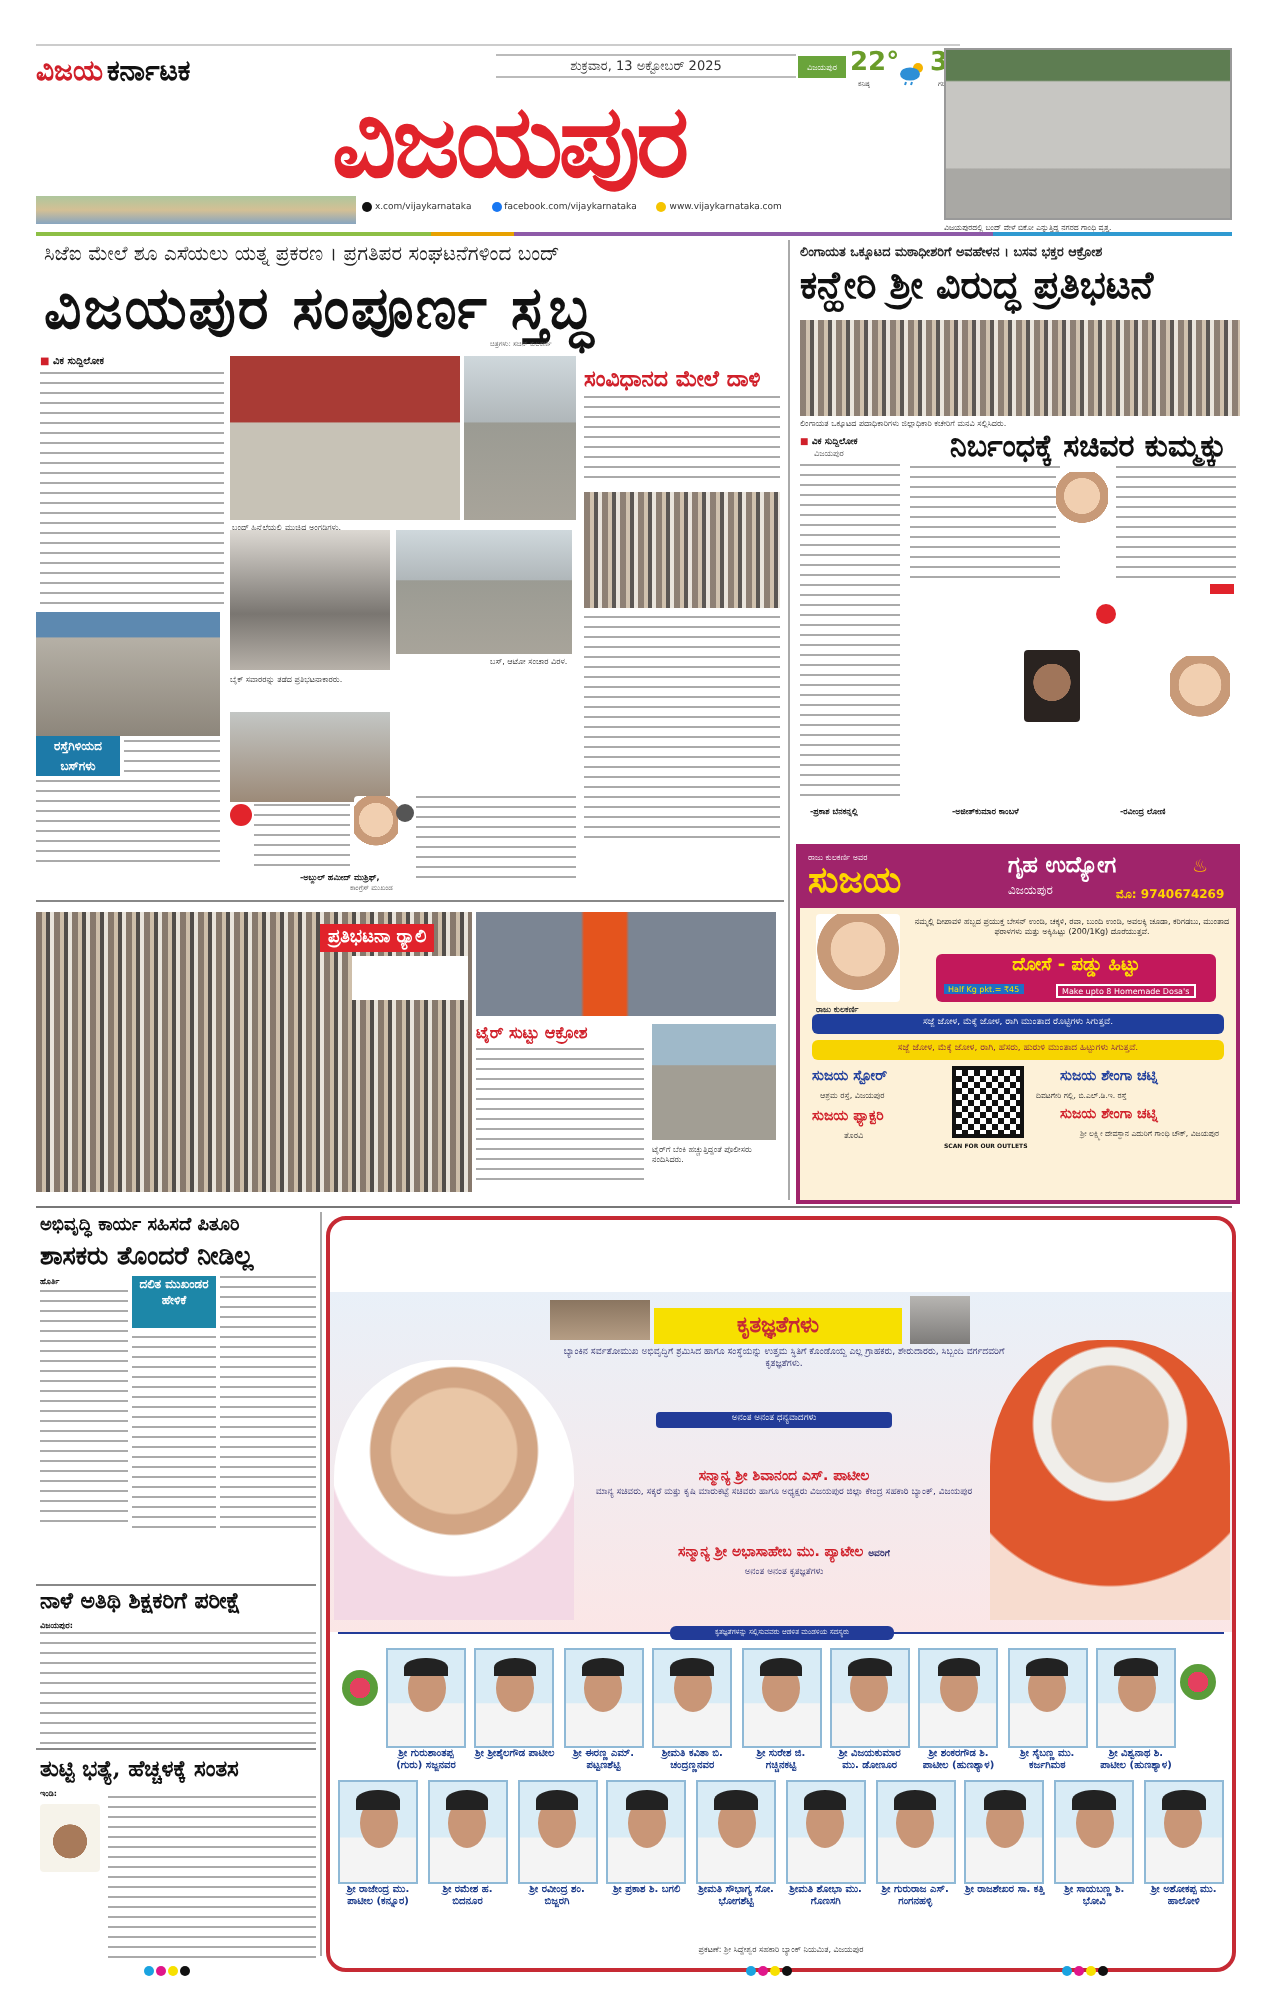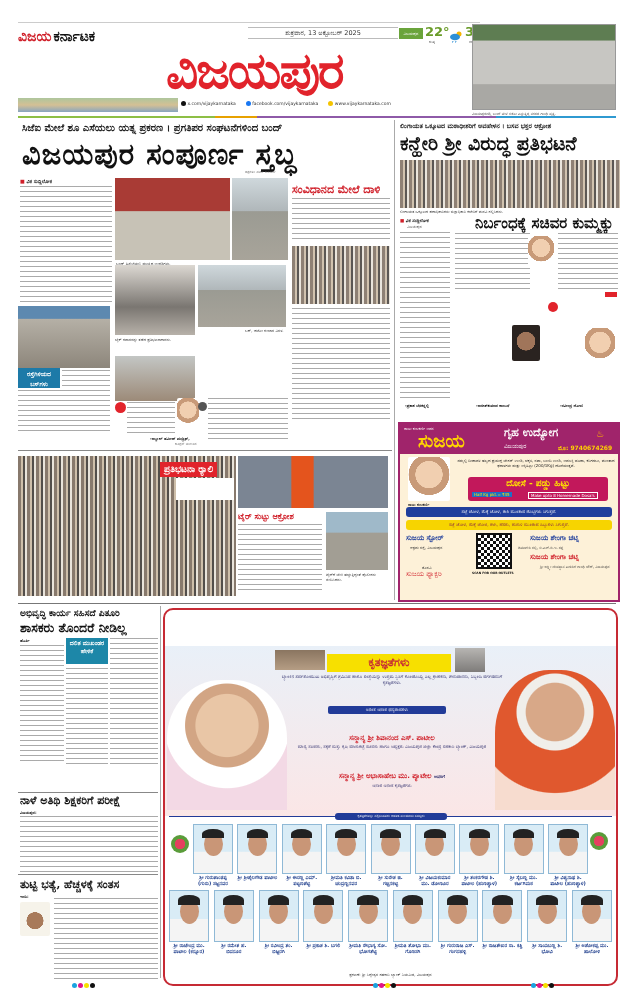--- a/index.html
+++ b/index.html
@@ -51,21 +51,21 @@
   <div class="abs" style="left:163px;top:79px;display:flex;gap:10px;font-size:4.5px;color:#333;">
     <span><span style="display:inline-block;width:5px;height:5px;border-radius:50%;background:#111;vertical-align:middle;"></span> <span>x.com/vijaykarnataka</span></span>
     <span><span style="display:inline-block;width:5px;height:5px;border-radius:50%;background:#1877f2;vertical-align:middle;"></span> <span>facebook.com/vijaykarnataka</span></span>
     <span><span style="display:inline-block;width:5px;height:5px;border-radius:50%;background:#f5c400;vertical-align:middle;"></span> <span>www.vijaykarnataka.com</span></span>
   </div>
 </div>
 <div class="abs" style="left:472px;top:24px;width:144px;height:86px;background:linear-gradient(180deg,#5e7d52 0 18%,#c7c6c2 19% 70%,#a9a8a4 71%);border:1px solid #999;"></div>
 <div class="abs caption" style="left:472px;top:111px;width:144px;font-size:3.8px;white-space:nowrap;overflow:hidden;">ವಿಜಯಪುರದಲ್ಲಿ ಬಂದ್ ವೇಳೆ ಬಿಕೋ ಎನ್ನುತ್ತಿದ್ದ ನಗರದ ಗಾಂಧಿ ವೃತ್ತ.</div>
 <div class="abs" style="left:18px;top:116px;width:598px;height:2px;background:linear-gradient(90deg,#8dbf45 0 33%,#e7a100 33% 40%,#8e5aa8 40% 80%,#2f9ad1 80%);"></div>
 
-<div class="abs" style="left:22px;top:122px;width:370px;font-size:10px;font-weight:bold;color:#222;white-space:nowrap;">ಸಿಜೆಐ ಮೇಲೆ ಶೂ ಎಸೆಯಲು ಯತ್ನ ಪ್ರಕರಣ । ಪ್ರಗತಿಪರ ಸಂಘಟನೆಗಳಿಂದ ಬಂದ್</div>
+<div class="abs" style="left:22px;top:122px;width:370px;font-size:10px;font-weight:normal;color:#222;white-space:nowrap;">ಸಿಜೆಐ ಮೇಲೆ ಶೂ ಎಸೆಯಲು ಯತ್ನ ಪ್ರಕರಣ । ಪ್ರಗತಿಪರ ಸಂಘಟನೆಗಳಿಂದ ಬಂದ್</div>
 <div class="abs serif" style="left:22px;top:136px;width:370px;font-size:29px;line-height:36px;font-weight:bold;color:#111;white-space:nowrap;letter-spacing:1px;">ವಿಜಯಪುರ ಸಂಪೂರ್ಣ ಸ್ತಬ್ಧ</div>
 <div class="abs" style="left:245px;top:170px;font-size:3.5px;color:#555;">ಚಿತ್ರಗಳು: ಸಚಿನ್ ಕುಲಕರ್ಣಿ</div>
 <div class="abs" style="left:20px;top:178px;font-size:5px;font-weight:bold;">
   <span style="color:#d0202a;">■</span>
   <span>ವಿಕ ಸುದ್ದಿಲೋಕ</span>
 </div>
 <div class="abs txt" style="left:20px;top:186px;width:92px;height:118px;background:repeating-linear-gradient(180deg,#8e8e8e 0 1px,transparent 1px 5px);opacity:.75;"></div>
 <div class="abs ph" style="left:115px;top:178px;width:115px;height:82px;background:linear-gradient(180deg,#a93b35 0 40%,#c7c2b6 41%);"></div>
 <div class="abs ph-street" style="left:232px;top:178px;width:56px;height:82px;"></div>
 <div class="abs caption" style="left:116px;top:261px;width:170px;">ಬಂದ್ ಹಿನ್ನೆಲೆಯಲ್ಲಿ ಮುಚ್ಚಿದ ಅಂಗಡಿಗಳು.</div>
@@ -123,39 +123,39 @@
 <div class="abs" style="left:548px;top:302px;width:10px;height:10px;border-radius:50%;background:#e1232b;"></div>
 <div class="abs face" style="left:512px;top:325px;width:28px;height:36px;border-radius:2px;background:radial-gradient(circle at 50% 45%,#a0755a 0 38%,#2a2320 39%);"></div>
 <div class="abs face" style="left:585px;top:328px;width:30px;height:36px;border-radius:2px;"></div>
 <div class="abs" style="left:405px;top:403px;font-size:4px;font-weight:bold;">-ಪ್ರಕಾಶ ಬೆನಕನ್ನಲ್ಲಿ</div>
 <div class="abs" style="left:476px;top:403px;font-size:4px;font-weight:bold;">-ಅಜೀತ್‌ಕುಮಾರ ಕಾಂಬಳೆ</div>
 <div class="abs" style="left:560px;top:403px;font-size:4px;font-weight:bold;">-ರವೀಂದ್ರ ಲೋಣಿ</div>
 
 <div class="abs" style="left:398px;top:422px;width:222px;height:180px;border:2px solid #a0246b;background:#fdf1d8;">
   <div class="abs" style="left:0;top:0;width:218px;height:30px;background:#a0246b;">
     <div class="abs" style="left:4px;top:2px;font-size:4px;color:#fff;">ರಾಜು ಕುಲಕರ್ಣಿ ಅವರ</div>
-    <div class="abs" style="left:4px;top:6px;font-size:18px;font-weight:bold;color:#ffd400;margin-left:14px;">ಸುಜಯ</div>
+    <div class="abs" style="left:4px;top:6px;font-size:18px;font-weight:bold;color:#ffd400;">ಸುಜಯ</div>
     <div class="abs" style="left:104px;top:2px;font-size:11px;font-weight:bold;color:#fff;">ಗೃಹ ಉದ್ಯೋಗ</div>
     <div class="abs" style="left:104px;top:18px;font-size:6px;color:#fff;">ವಿಜಯಪುರ</div>
     <div class="abs" style="left:158px;top:20px;font-size:6px;font-weight:bold;color:#ffd400;">ಮೊ: 9740674269</div>
     <div class="abs" style="left:196px;top:5px;font-size:9px;color:#ffb000;">♨</div>
   </div>
   <div class="abs face" style="left:8px;top:33px;width:42px;height:44px;border-radius:2px;"></div>
   <div class="abs" style="left:8px;top:78px;font-size:4px;font-weight:bold;color:#333;">ರಾಜು ಕುಲಕರ್ಣಿ</div>
   <div class="abs" style="left:56px;top:34px;width:160px;font-size:4px;line-height:5.4px;color:#222;text-align:center;">ನಮ್ಮಲ್ಲಿ ದೀಪಾವಳಿ ಹಬ್ಬದ ಪ್ರಯುಕ್ತ ಬೇಸನ್ ಉಂಡಿ, ಚಕ್ಕಳಿ, ರವಾ, ಬುಂದಿ ಉಂಡಿ, ಅವಲಕ್ಕಿ ಚೂಡಾ, ಕರಿಗಡಬು, ಮುಂತಾದ ಫರಾಳಗಳು ಮತ್ತು ಅಕ್ಕಿಹಿಟ್ಟು (200/1Kg) ದೊರೆಯುತ್ತವೆ.</div>
   <div class="abs" style="left:68px;top:53px;width:140px;height:24px;background:#c2185b;border-radius:3px;">
     <div class="abs" style="left:0;top:1px;width:140px;text-align:center;font-size:9px;font-weight:bold;color:#ffe100;">ದೋಸೆ - ಪಡ್ಡು ಹಿಟ್ಟು</div>
     <div class="abs" style="left:4px;top:15px;padding:0 2px;background:#1e6fc6;color:#ffe100;font-size:4px;">Half Kg pkt.= ₹45</div>
     <div class="abs" style="left:60px;top:15px;padding:0 2px;background:#c2185b;color:#fff;font-size:4px;border:1px solid #fff;">Make upto 8 Homemade Dosa's</div>
   </div>
   <div class="abs" style="left:6px;top:83px;width:206px;height:10px;background:#1f3e9c;color:#fff;font-size:4.5px;line-height:10px;text-align:center;border-radius:3px;">ಸಜ್ಜೆ ಜೋಳ, ಮೆಕ್ಕೆ ಜೋಳ, ರಾಗಿ ಮುಂತಾದ ರೊಟ್ಟಿಗಳು ಸಿಗುತ್ತವೆ.</div>
   <div class="abs" style="left:6px;top:96px;width:206px;height:10px;background:#f7d400;color:#7a1450;font-size:4.5px;line-height:10px;text-align:center;border-radius:3px;">ಸಜ್ಜೆ ಜೋಳ, ಮೆಕ್ಕೆ ಜೋಳ, ರಾಗಿ, ಹೆಸರು, ಹುರುಳಿ ಮುಂತಾದ ಹಿಟ್ಟುಗಳು ಸಿಗುತ್ತವೆ.</div>
   <div class="abs" style="left:6px;top:110px;font-size:7px;font-weight:bold;color:#1f3e9c;">ಸುಜಯ ಸ್ಟೋರ್</div>
   <div class="abs" style="left:10px;top:121px;font-size:4px;color:#333;">ಆಶ್ರಮ ರಸ್ತೆ, ವಿಜಯಪುರ</div>
-  <div class="abs" style="left:6px;top:146px;font-size:7px;font-weight:normal;color:#d0202a;">ಸುಜಯ ಫ್ಯಾಕ್ಟರಿ</div>
+  <div class="abs" style="left:6px;top:130px;font-size:7px;font-weight:bold;color:#d0202a;">ಸುಜಯ ಫ್ಯಾಕ್ಟರಿ</div>
   <div class="abs" style="left:22px;top:141px;font-size:4px;color:#333;">ತೊರವಿ</div>
   <div class="abs" style="left:76px;top:109px;width:36px;height:36px;background:repeating-conic-gradient(#111 0 25%,#fff 0 50%) 0 0/6px 6px;border:2px solid #111;"></div>
   <div class="abs" style="left:72px;top:147px;font-size:3px;font-weight:bold;color:#111;">SCAN FOR OUR OUTLETS</div>
   <div class="abs" style="left:130px;top:110px;font-size:7px;font-weight:bold;color:#1f3e9c;">ಸುಜಯ ಶೇಂಗಾ ಚಟ್ನಿ</div>
   <div class="abs" style="left:118px;top:121px;width:98px;font-size:3.8px;color:#333;white-space:nowrap;overflow:hidden;">ದಿವಟಗೇರಿ ಗಲ್ಲಿ, ಬಿ.ಎಲ್.ಡಿ.ಇ. ರಸ್ತೆ</div>
   <div class="abs" style="left:130px;top:129px;font-size:7px;font-weight:bold;color:#d0202a;">ಸುಜಯ ಶೇಂಗಾ ಚಟ್ನಿ</div>
   <div class="abs" style="left:140px;top:140px;width:72px;font-size:3.8px;line-height:5px;color:#333;">ಶ್ರೀ ಲಕ್ಷ್ಮೀ ದೇವಸ್ಥಾನ ಎದುರಿಗೆ ಗಾಂಧಿ ಚೌಕ್, ವಿಜಯಪುರ</div>
 </div>
 
 <div class="abs" style="left:18px;top:603px;width:598px;height:1px;background:#777;"></div>

